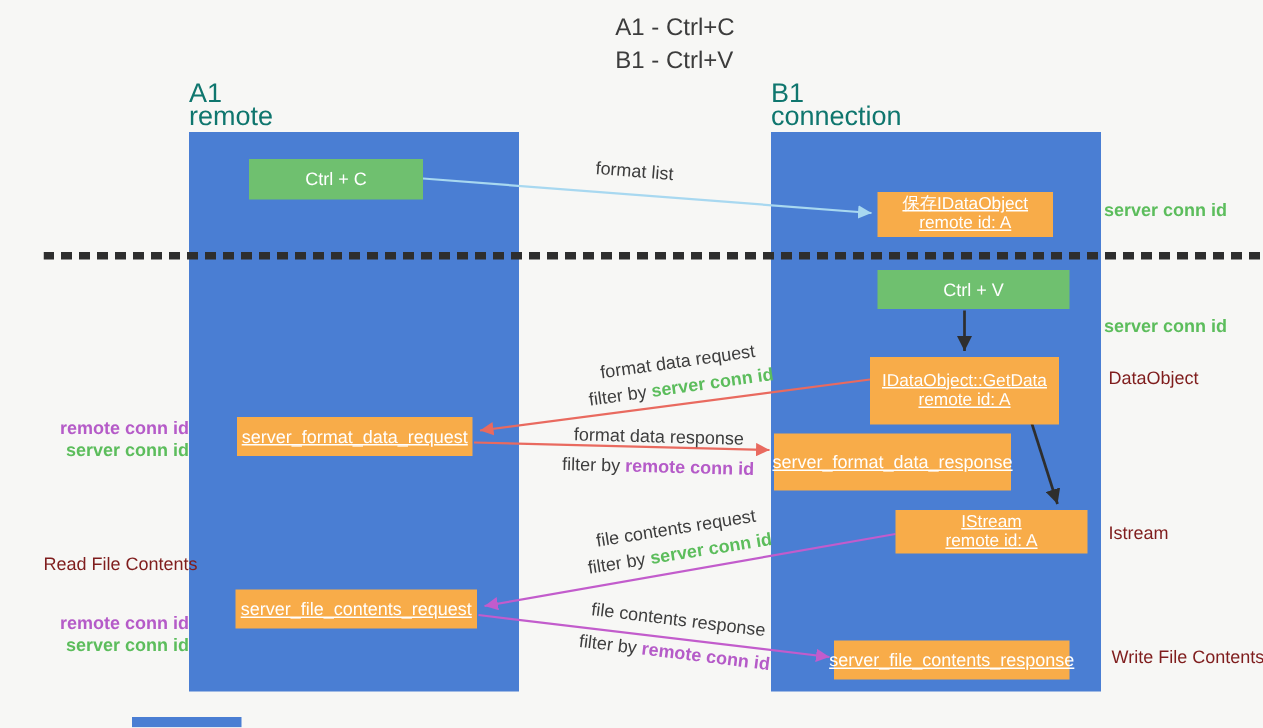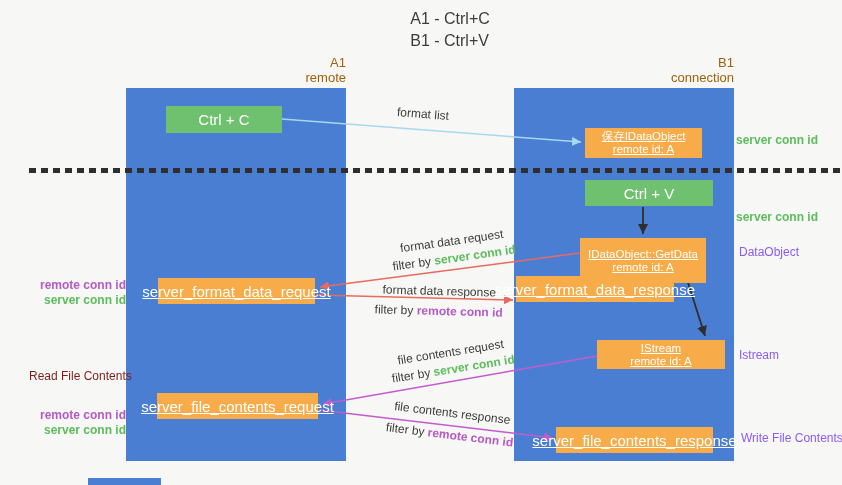--- a/index.html
+++ b/index.html
@@ -1,29 +1,29 @@
 <!DOCTYPE html>
 <html><head>
 <meta charset="utf-8">
 <style>
   html,body{margin:0;padding:0;background:#f7f7f5;}
   .canvas{position:relative;width:842px;height:485px;background:#f7f7f5;overflow:hidden;
           font-family:"Liberation Sans", sans-serif;color:#3d3d3d;margin-left:29px;}
   .title{position:absolute;left:0;top:8px;width:100%;text-align:center;}
   .title-inner{display:inline-block;text-align:left;font-size:16px;line-height:22px;color:#3c3c3c;}
-  .lane-header{position:absolute;top:55px;width:220px;text-align:right;font-size:13px;line-height:15px;color:#a16207;}
+  .lane-header{position:absolute;top:55px;width:220px;text-align:left;font-size:18px;line-height:15px;color:#0f766e;}
   .lane{position:absolute;top:88px;width:220px;height:373px;background:#4a7ed3;}
   .dotline{position:absolute;left:0;top:168px;width:842px;height:5px;
            background:repeating-linear-gradient(90deg,#2e2e2e 0 7px,transparent 7px 12px);}
   .node{position:absolute;display:flex;flex-direction:column;align-items:center;justify-content:center;
-        color:#ffffff;font-size:15px;line-height:13px;text-align:center;white-space:nowrap;}
+        color:#ffffff;font-size:12px;line-height:13px;text-align:center;white-space:nowrap;}
   .node.small{font-size:11.5px;}
   .green{background:#6fc06f;}
   .orange{background:#f8ac49;text-decoration:underline;}
-  .side-label{position:absolute;font-size:12px;color:#8b5cf6;white-space:nowrap;}
+  .side-label{position:absolute;font-size:12px;color:#7f1d1d;white-space:nowrap;}
   .bold-green{color:#5cbd5c;font-weight:bold;}
   .bold-purple{color:#b55bc8;font-weight:bold;}
   .left-group{position:absolute;left:0;width:97px;text-align:right;font-size:12px;line-height:15px;white-space:nowrap;}
   .arrow-label{position:absolute;font-size:12px;color:#3d3d3d;text-align:center;white-space:nowrap;}
   .lh17{line-height:17px;}
   .lh20{line-height:20px;}
   .lh22{line-height:22px;}
   .arrows{position:absolute;left:0;top:0;pointer-events:none;}
   .bottom-strip{position:absolute;left:59px;top:478px;width:73px;height:7px;background:#4a7ed3;}
 </style>
@@ -92,21 +92,21 @@
 
   <div class="node orange small" style="left:551px;top:238px;width:126px;height:45px;">
     <span>IDataObject::GetData</span>
     <span>remote id: A</span>
   </div>
 
   <div class="node orange" style="left:129px;top:278px;width:157px;height:26px;">
     <span>server_format_data_request</span>
   </div>
 
-  <div class="node orange" style="left:487px;top:276px;width:158px;height:26px;">
+  <div class="node orange" style="left:487px;top:289px;width:158px;height:38px;">
     <span>server_format_data_response</span>
   </div>
 
   <div class="node orange small" style="left:568px;top:340px;width:128px;height:29px;">
     <span>IStream</span>
     <span>remote id: A</span>
   </div>
 
   <div class="node orange" style="left:128px;top:393px;width:161px;height:26px;">
     <span>server_file_contents_request</span>

